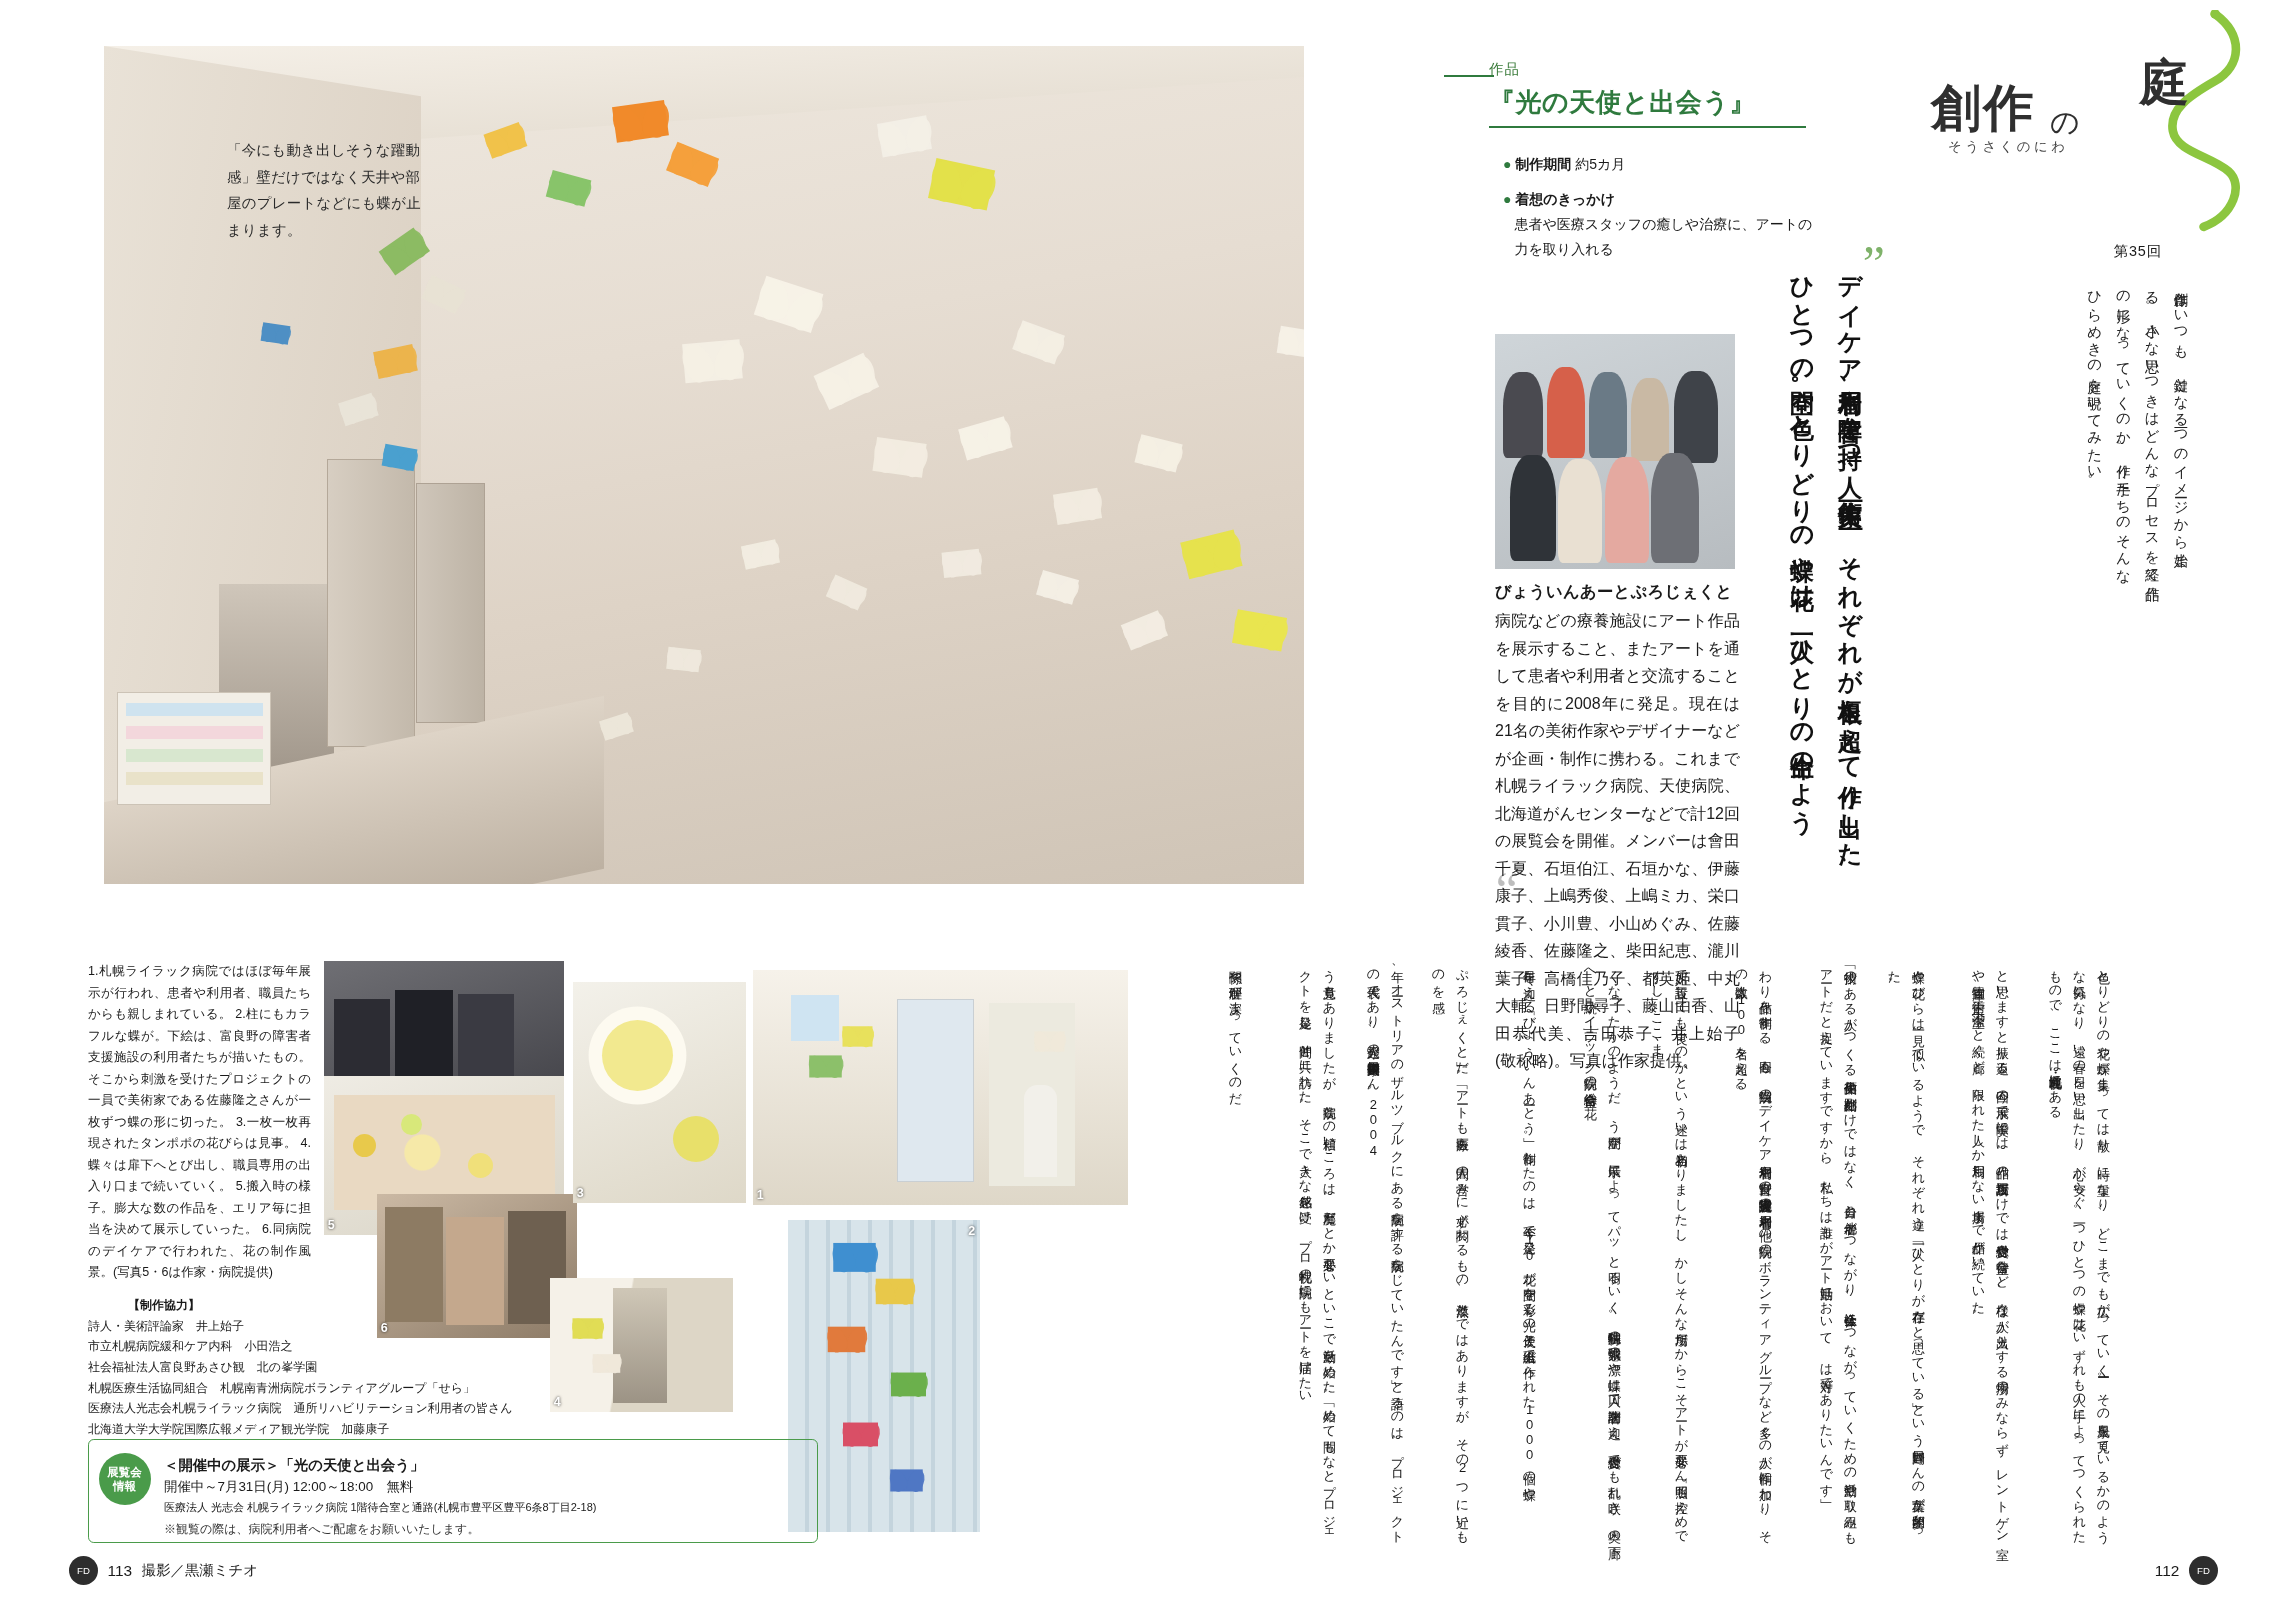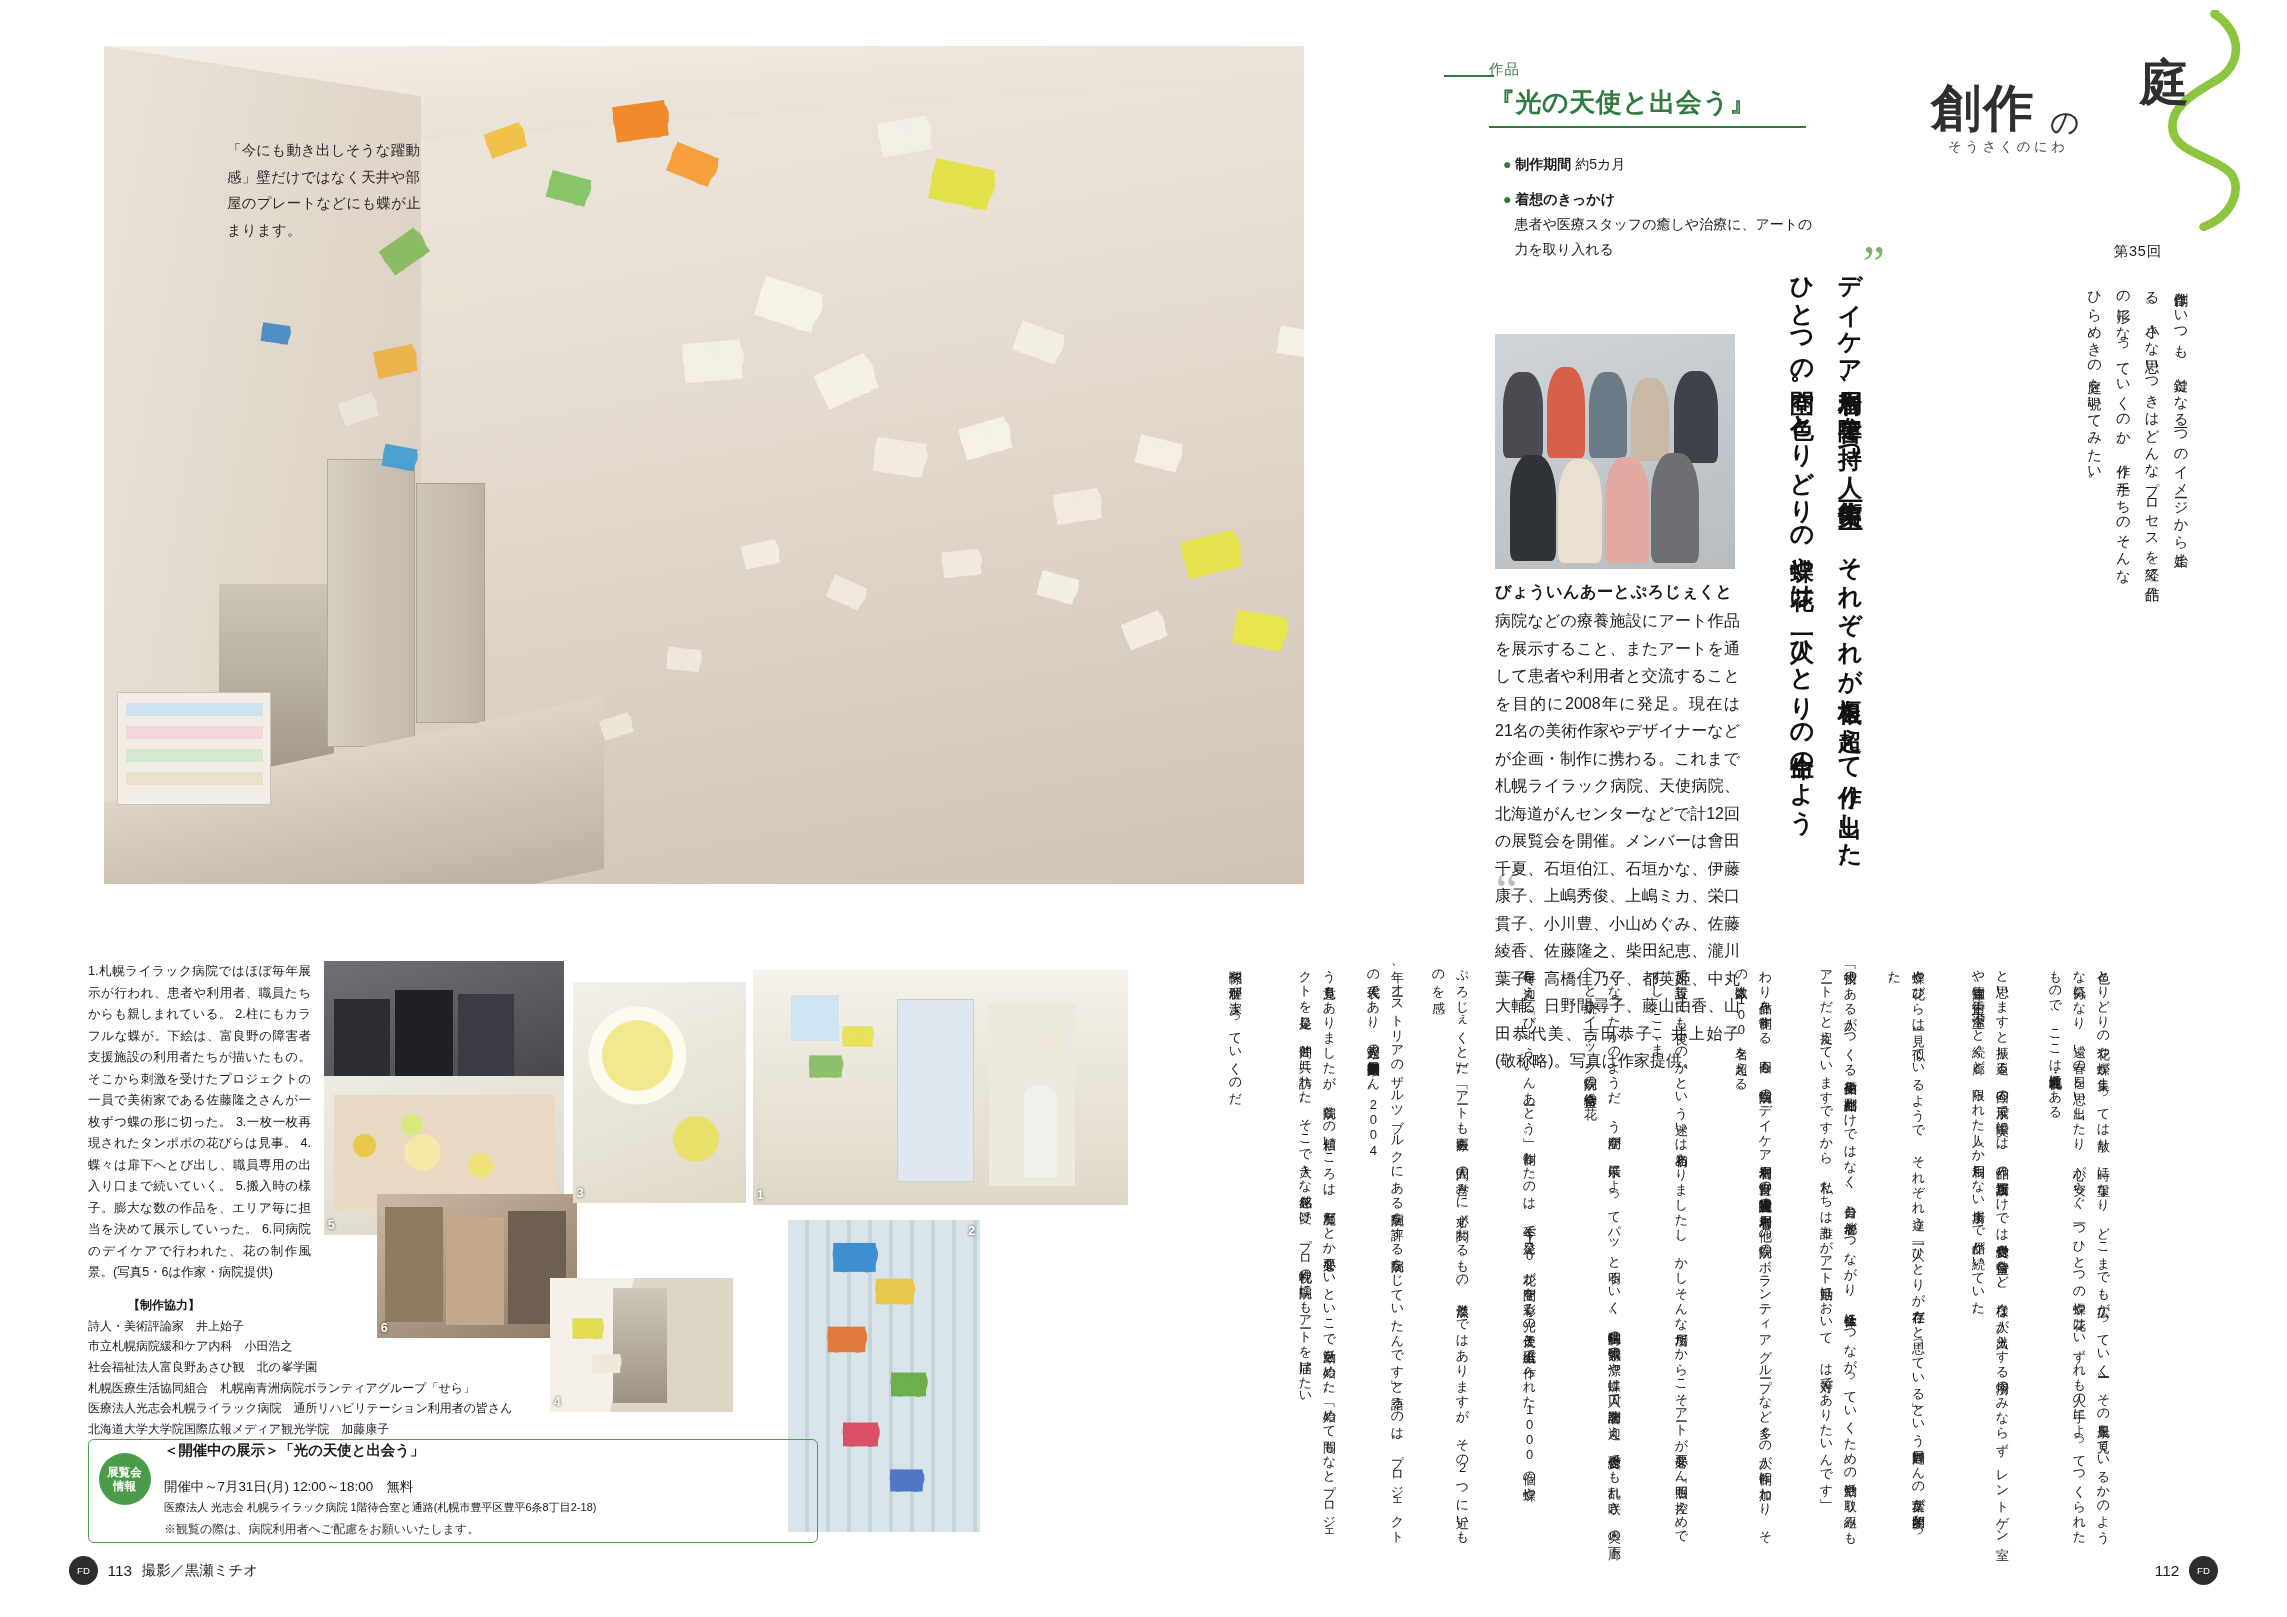--- a/index.html
+++ b/index.html
@@ -208,21 +208,21 @@
   
   .exbox{
     position:absolute; left:88px; top:1439px; width:730px; height:104px;
     border:1.4px solid #4a9b4a; border-radius:5.8px;
   }
   .exbox .tag{
     position:absolute; left:9.6px; top:13.4px; width:52px; height:52px; border-radius:50%;
     background:#4a9b4a; color:#fff; font-size:11.5px; line-height:1.25;
     display:flex; align-items:center; justify-content:center; text-align:center; font-weight:bold;
   }
-  .exbox .l1{ position:absolute; left:75px; top:1px; font-size:14.4px; font-weight:bold; }
+  .exbox .l1{ position:absolute; left:75px; top:16px; font-size:14.4px; font-weight:bold; }
   .exbox .l2{ position:absolute; left:75px; top:38px; font-size:13.4px; }
   .exbox .l3{ position:absolute; left:75px; top:60px; font-size:11px; }
   .exbox .l4{ position:absolute; left:75px; top:81px; font-size:12px; color:#333; }
 
   
   .pgL{ position:absolute; left:69px; bottom:33px; display:flex; align-items:center; gap:9.6px; font-size:15.4px; }
   .pgR{ position:absolute; right:69px; bottom:33px; display:flex; align-items:center; gap:9.6px; font-size:15.4px; }
   .pgdot{ width:29px; height:29px; border-radius:50%; background:#2d2d2d; color:#fff;
           font-size:9.6px; display:flex; align-items:center; justify-content:center; }
   .credit-photo{ font-size:14.4px; }

